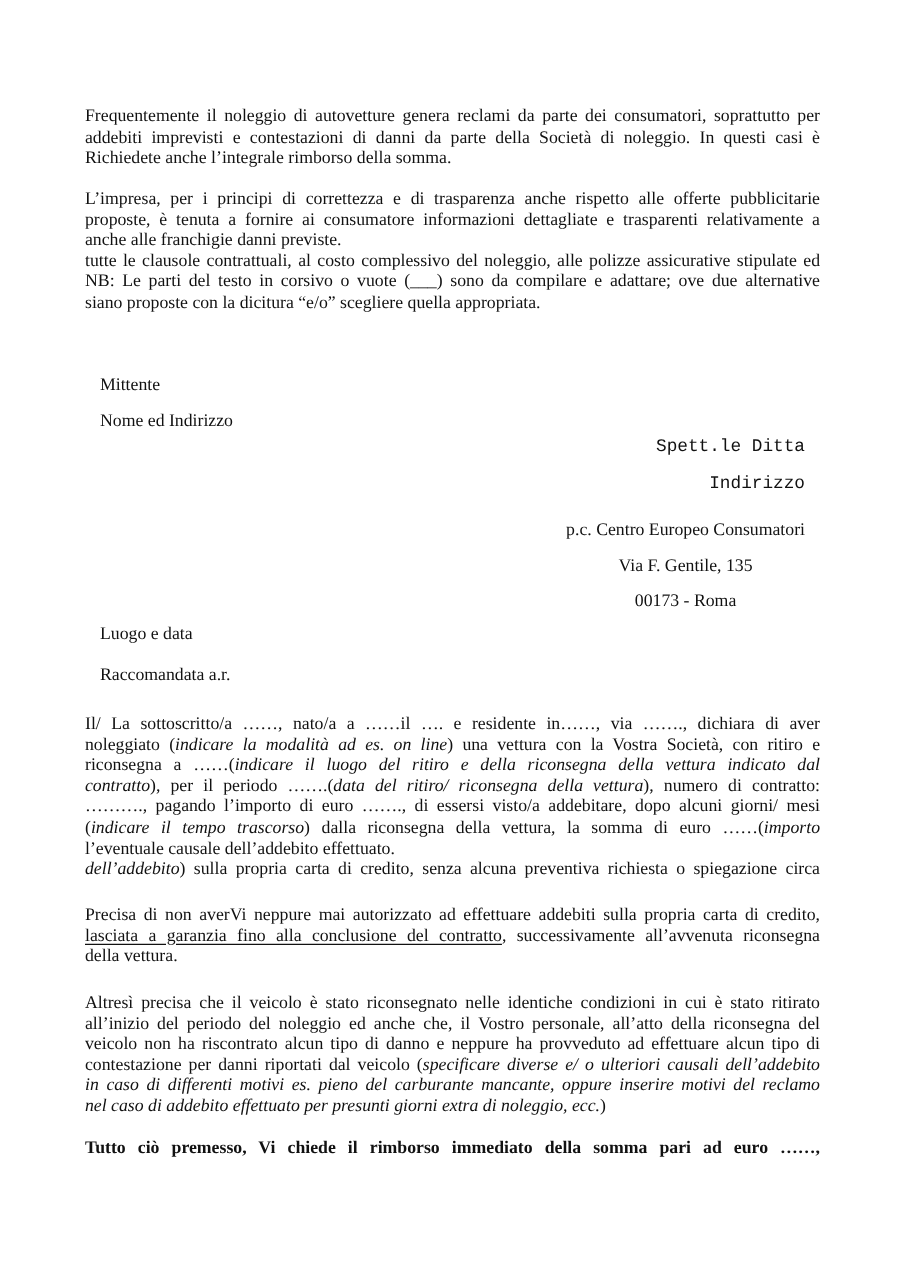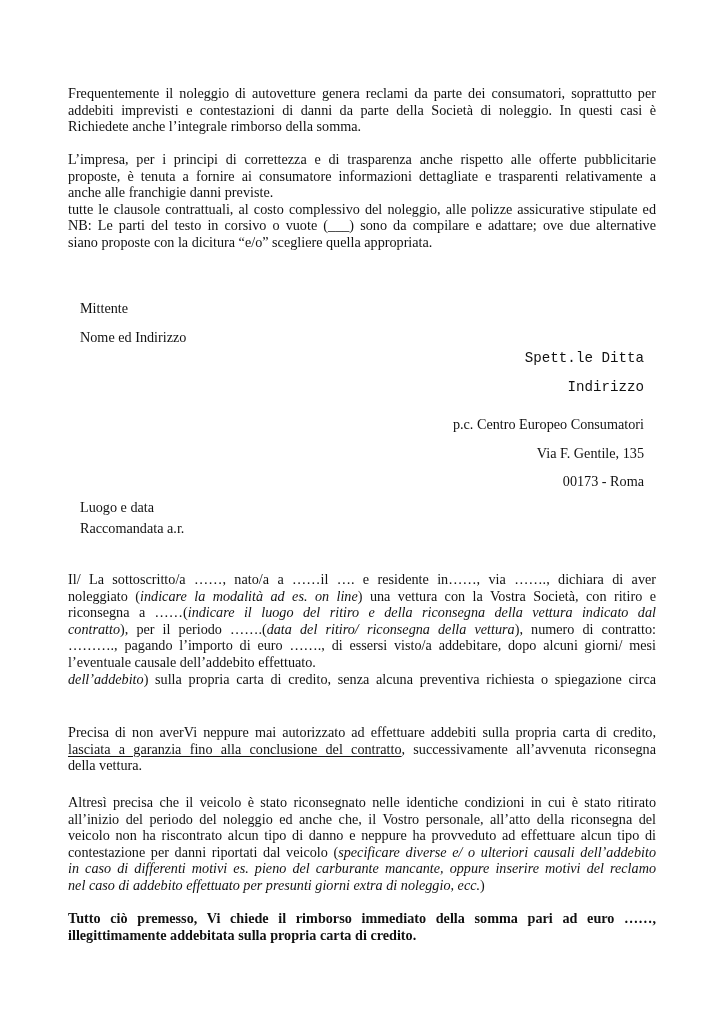--- a/index.html
+++ b/index.html
@@ -42,40 +42,41 @@
 <div class="blk" style="top:288px;">
   <p>Mittente</p>
   <p>Nome ed Indirizzo</p>
 </div>
 
 <div class="right" style="top:338px;font-family:Liberation Mono, monospace;">
   <p>Spett.le Ditta</p>
   <p>Indirizzo</p>
 </div>
 
-<div class="right" style="top:404px;">
+<div class="right" style="top:404px;text-align:center;">
   <p>p.c. Centro Europeo Consumatori</p>
   <p>Via F. Gentile, 135</p>
   <p>00173 - Roma</p>
 </div>
 
 <div class="blk" style="top:487px;">
   <p>Luogo e data</p>
 </div>
 
-<div class="blk" style="top:508px;">
+<div class="blk" style="top:520px;">
   <p>Raccomandata a.r.</p>
 </div>
 
 <div class="blk just" style="top:571px;">
   <span class="line">Il/ La sottoscritto/a ……, nato/a a ……il …. e residente in……, via ……., dichiara di aver</span>
   <span class="line"><span>noleggiato (</span><em>indicare la modalità ad es. on line</em><span>) una vettura con la Vostra Società, con ritiro e</span></span>
   <span class="line"><span>riconsegna a ……(</span><em>indicare il luogo del ritiro e della riconsegna della vettura indicato dal</em></span>
   <span class="line"><em>contratto</em><span>), per il periodo …….(</span><em>data del ritiro/ riconsegna della vettura</em><span>), numero di contratto:</span></span>
   <span class="line">………., pagando l’importo di euro ……., di essersi visto/a addebitare, dopo alcuni giorni/ mesi</span>
+  <span class="line"><span>(</span><em>indicare il tempo trascorso</em><span>) dalla riconsegna della vettura, la somma di euro ……(</span><em>importo</em></span>
   <span class="line last">l’eventuale causale dell’addebito effettuato.</span>
   <span class="line"><em>dell’addebito</em><span>) sulla propria carta di credito, senza alcuna preventiva richiesta o spiegazione circa</span></span>
 </div>
 
 <div class="blk just" style="top:724px;">
   <span class="line">Precisa di non averVi neppure mai autorizzato ad effettuare addebiti sulla propria carta di credito,</span>
   <span class="line"><u>lasciata a garanzia fino alla conclusione del contratto</u><span>, successivamente all’avvenuta riconsegna</span></span>
   <span class="line last">della vettura.</span>
 </div>
 
@@ -83,14 +84,13 @@
   <span class="line">Altresì precisa che il veicolo è stato riconsegnato nelle identiche condizioni in cui è stato ritirato</span>
   <span class="line">all’inizio del periodo del noleggio ed anche che, il Vostro personale, all’atto della riconsegna del</span>
   <span class="line">veicolo non ha riscontrato alcun tipo di danno e neppure ha provveduto ad effettuare alcun tipo di</span>
   <span class="line"><span>contestazione per danni riportati dal veicolo (</span><em>specificare diverse e/ o ulteriori causali dell’addebito</em></span>
   <span class="line"><em>in caso di differenti motivi es. pieno del carburante mancante, oppure inserire motivi del reclamo</em></span>
   <span class="line last"><em>nel caso di addebito effettuato per presunti giorni extra di noleggio, ecc.</em><span>)</span></span>
 </div>
 
 <div class="blk just bold" style="top:910px;">
   <span class="line">Tutto ciò premesso, Vi chiede il rimborso immediato della somma pari ad euro ……,</span>
-  <span class="line last">illegittimamente addebitata sulla propria carta di credito.</span>
 </div>
 
 </body></html>

